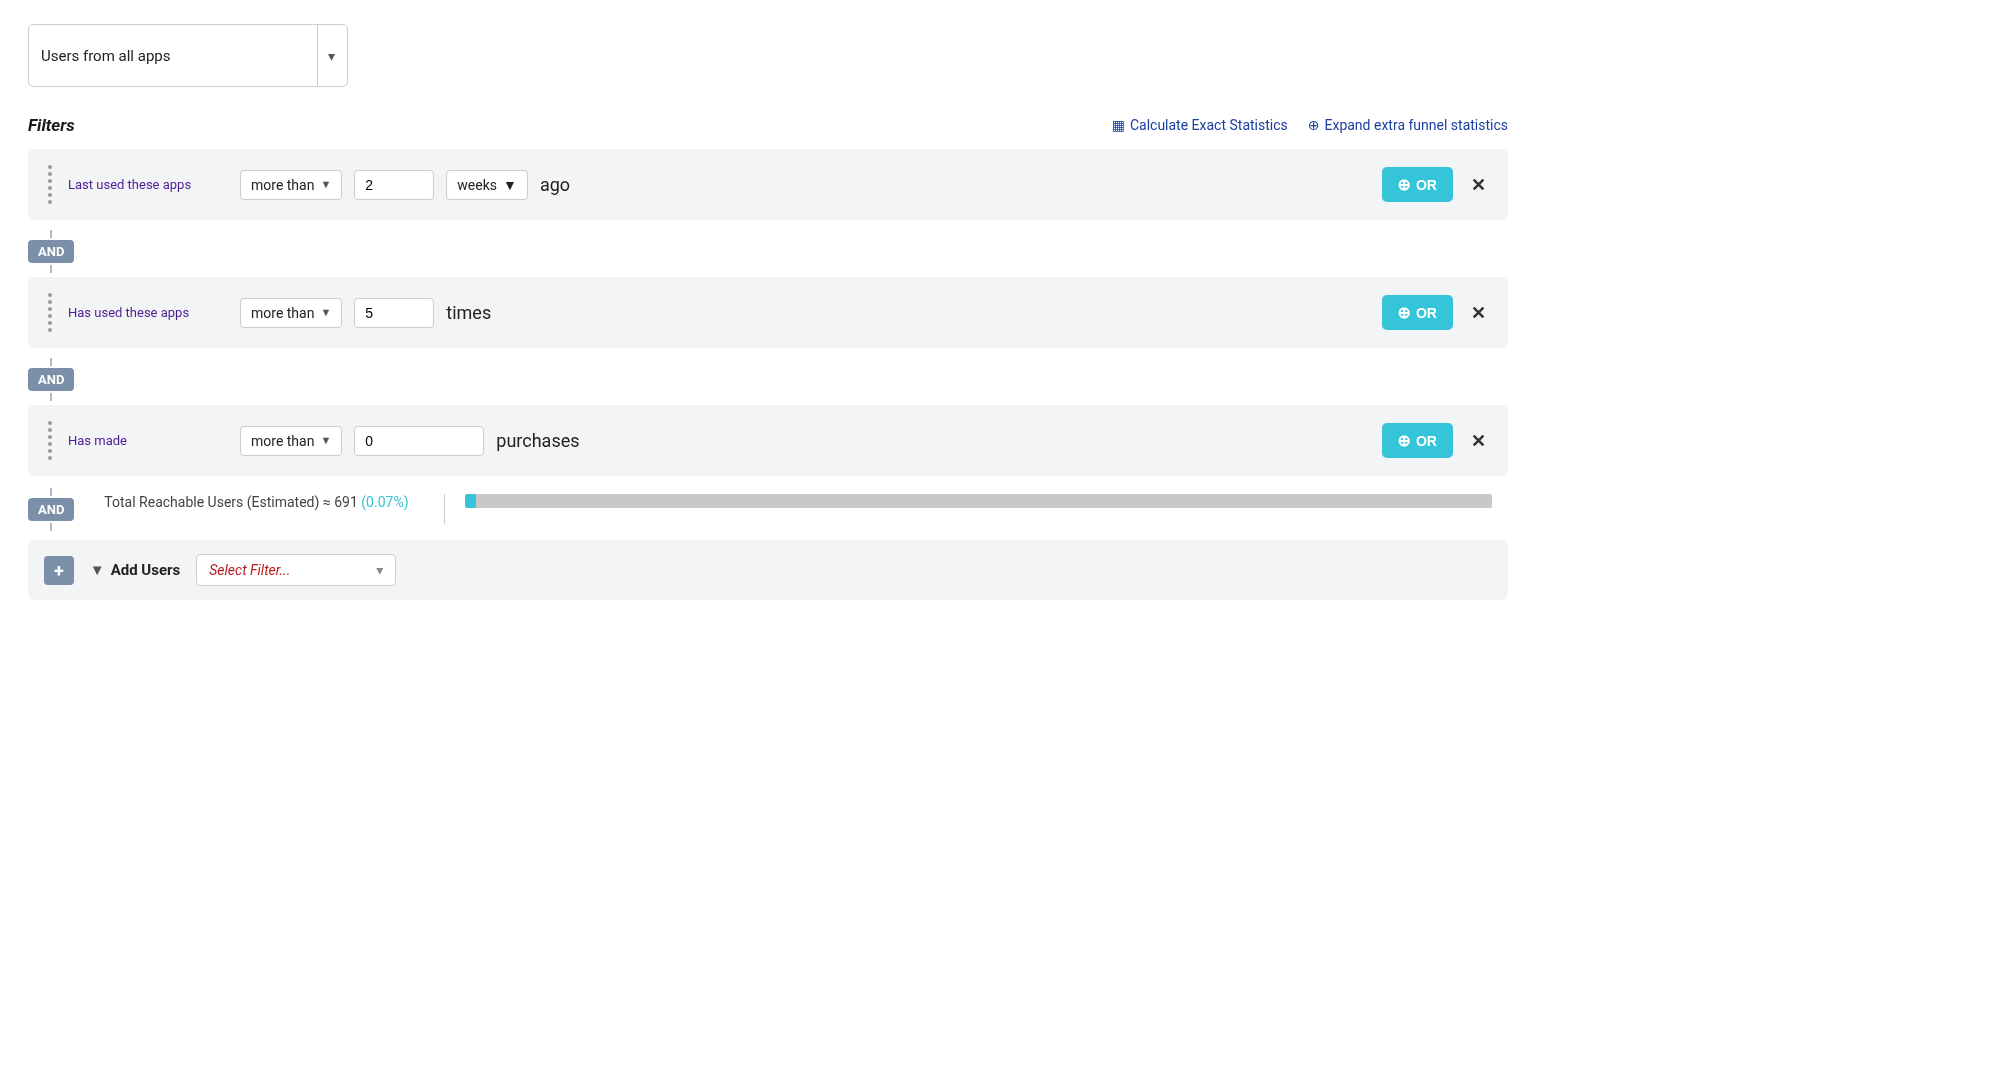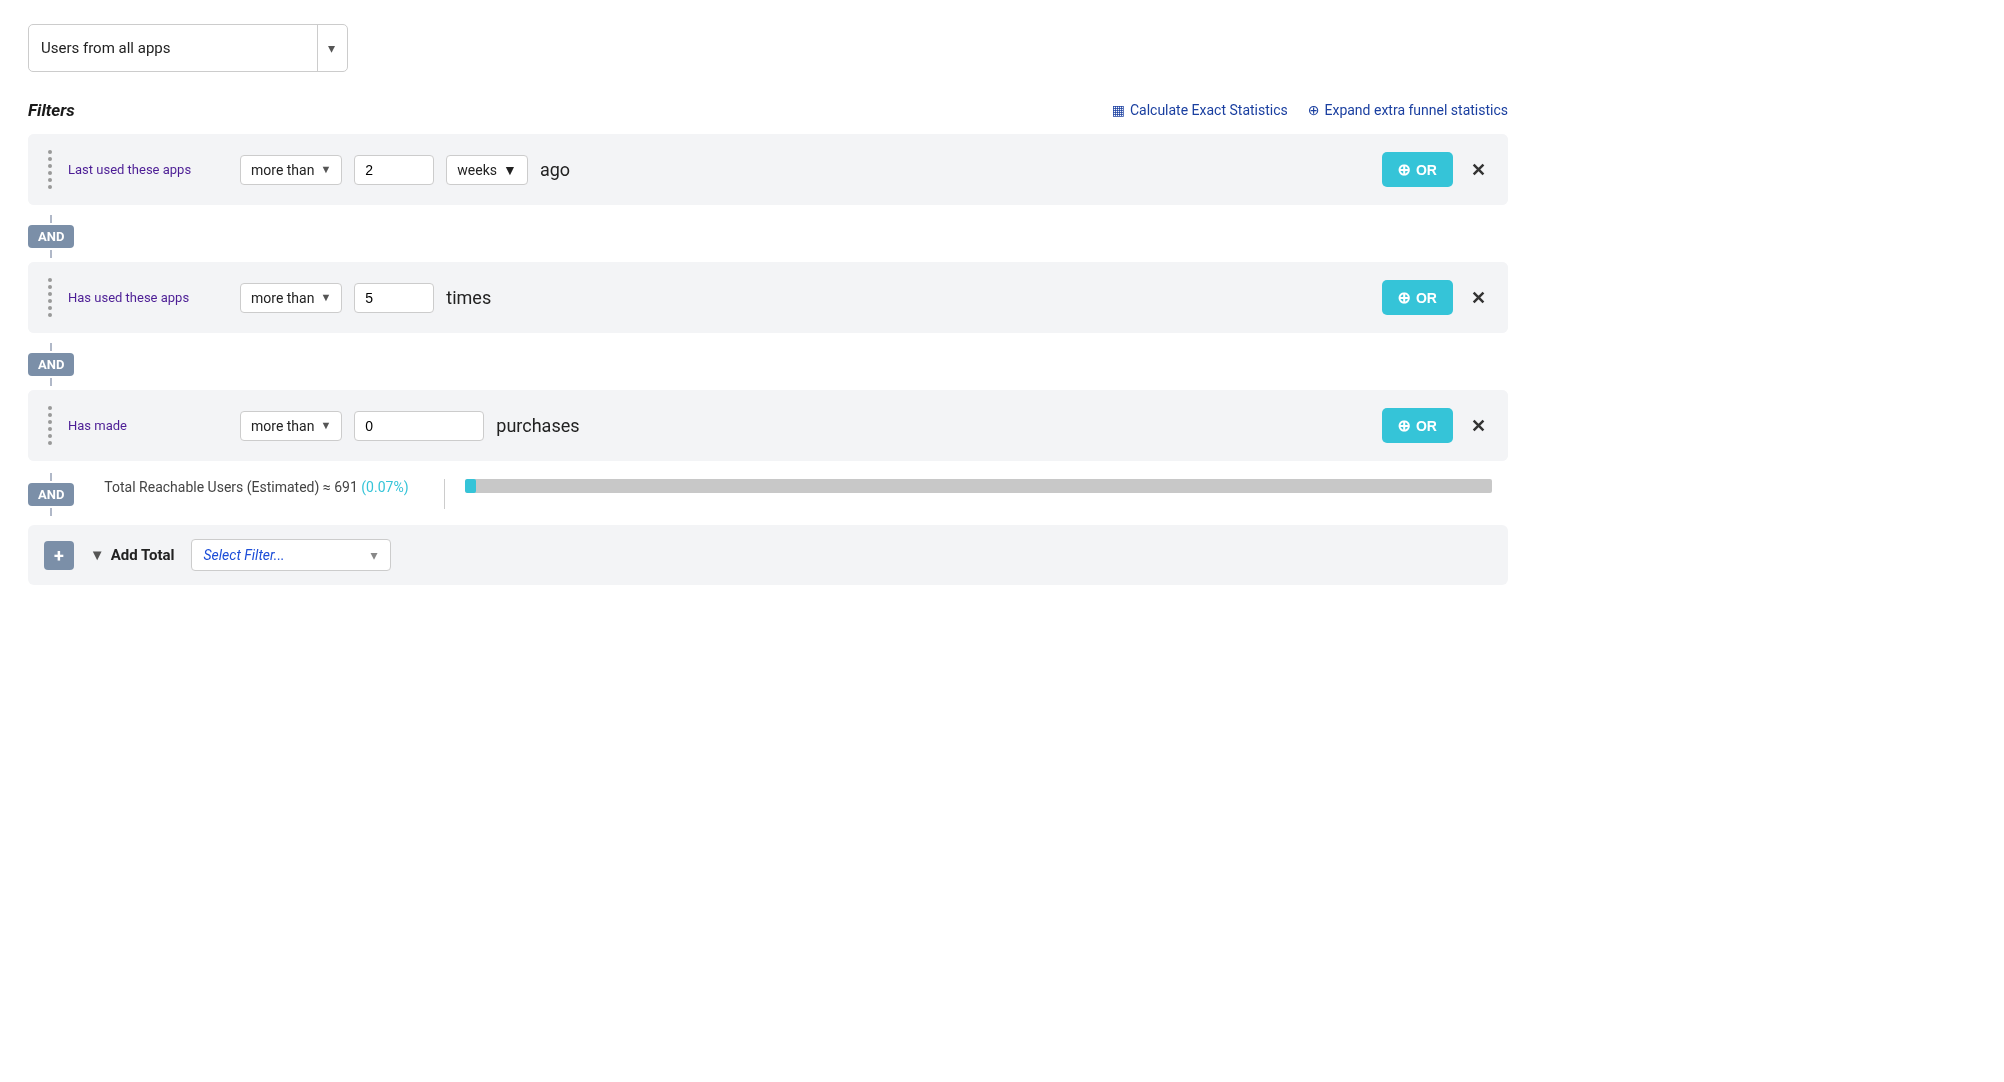--- a/index.html
+++ b/index.html
@@ -17,21 +17,21 @@
       margin-bottom: 12px;
       color: #1a1a1a;
     }
 
     .apps-dropdown {
       display: flex;
       align-items: center;
       border: 1.5px solid #ccc;
       border-radius: 5px;
       width: 320px;
-      height: 48px;
+      height: 63px;
       padding: 0 12px;
       cursor: pointer;
       background: #fff;
       justify-content: space-between;
       margin-bottom: 28px;
     }
 
     .apps-dropdown-label {
       font-size: 15px;
       color: #222;
@@ -436,21 +436,21 @@
       <div class="progress-bar-container">
         <div class="progress-bar-fill" style="width:1%;"></div>
       </div>
     </div>
   </div>
 
   <div class="add-filter-row">
     <div class="add-plus-badge">+</div>
     <span class="add-filter-label">
       <span style="color:#555;">▼</span>
-      <span>Add Total</span>
+      <span>Add Users</span>
     </span>
     <div class="add-filter-select">
-      <span style="color:#1d4ed8;font-style:italic;">Select Filter...</span>
+      <span style="color:#b91c1c;font-style:italic;">Select Filter...</span>
       <span class="arrow" style="margin-left:auto;">▾</span>
     </div>
   </div>
 
 </div>
 
 </body></html>

